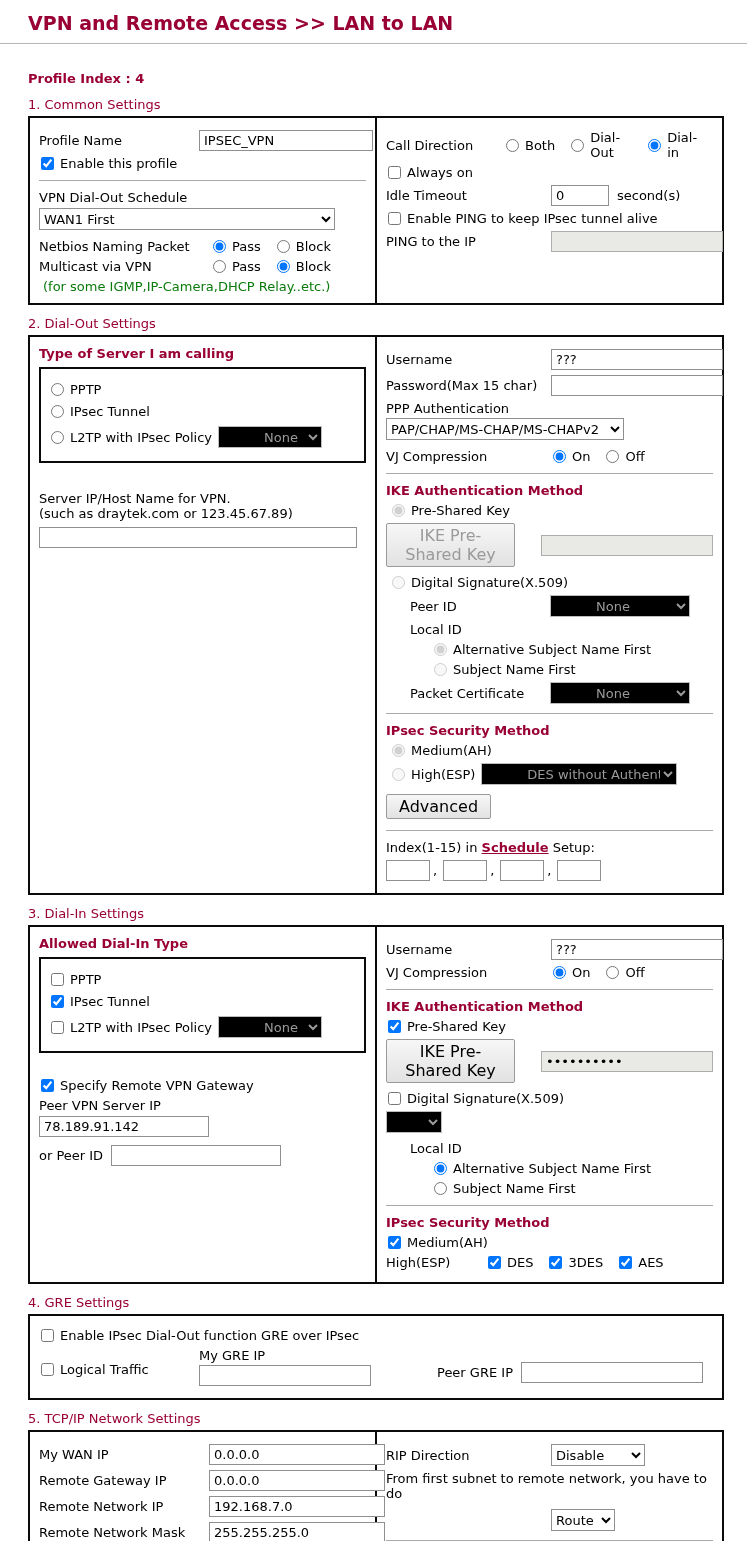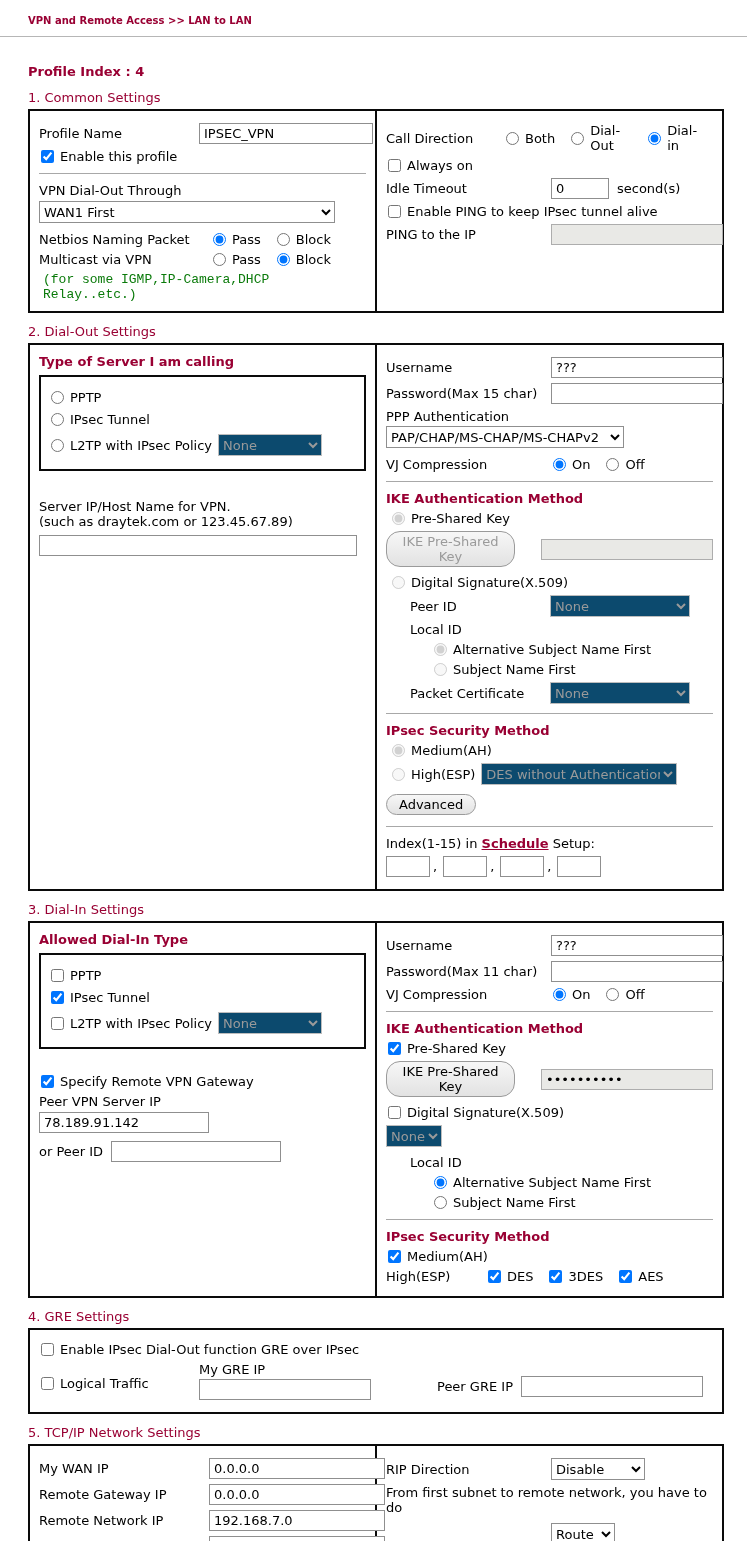--- a/index.html
+++ b/index.html
@@ -1,45 +1,45 @@
 <!DOCTYPE html>
 <html><head>
 <meta charset="utf-8">
 <style>
   * { box-sizing: border-box; }
   html,body { margin:0; padding:0; background:#fff; }
   body { font-family:"DejaVu Sans","Liberation Sans",sans-serif; font-size:13px; color:#000; width:747px; }
   .topbar { padding:12px 0 9px 28px; }
-  .crumb { color:#990033; font-weight:bold; font-size:10px; }
+  .crumb { color:#990033; font-weight:bold; font-size:19px; }
   .top-rule { border:none; border-top:1px solid #b6b6b6; margin:0; }
   .content { width:696px; margin-left:28px; padding-bottom:24px; }
   .profile-index { color:#990033; font-weight:bold; margin-top:27px; }
   .section-title { color:#990033; font-weight:normal; margin:11px 0 4px 0; }
   .panel { border:2px solid #0a0a0a; display:flex; align-items:stretch; background:#fff; }
   .panel.single { display:block; }
   .cell { padding:7px 9px; }
   .cell.left { width:347px; flex:0 0 347px; border-right:2px solid #0a0a0a; }
   .cell.right { flex:1 1 auto; min-width:0; }
   .row { display:flex; align-items:center; margin:5px 0; }
   .row.top { align-items:flex-start; }
   .lbl { flex:0 0 auto; }
   .w160 { width:160px; } .w165 { width:165px; } .w118 { width:118px; }
   .w170 { width:170px; } .w100 { width:100px; }
   .sub-heading { color:#990033; font-weight:bold; margin:6px 0 5px 0; }
   .inner-box { border:2px solid #0a0a0a; padding:6px 8px; margin:6px 0 2px 0; }
   .txt { font:inherit; font-size:13px; height:21px; border:1px solid #8f8f8f; padding:1px 4px; background:#fff; color:#000; }
   .txt:disabled { background:#e9e9e6; border-color:#adadad; color:#6b6b6b; }
   .txt.gray { background:#e9e9e6; border-color:#adadad; }
   select { font:inherit; font-size:13px; height:22px; border:1px solid #8f8f8f; background:#fff; color:#000; border-radius:0; }
-  select:disabled { color:#9a9a9a; border-color:#bdbdbd; background:#0c4a6e; opacity:1; }
-  .btn { font:inherit; font-size:13px; padding:2px 12px; background:linear-gradient(to bottom,#f7f7f7,#e2e2e2); border:1px solid #9a9a9a; border-radius:14px; color:#000; }
+  select:disabled { color:#9a9a9a; border-color:#bdbdbd; background:#000000; opacity:1;padding-left:41px; }
+  .btn { font:inherit; font-size:16px; padding:2px 12px; background:linear-gradient(to bottom,#f7f7f7,#e2e2e2); border:1px solid #9a9a9a; border-radius:2px; color:#000; }
   .btn:disabled { color:#9a9a9a; }
   input[type=checkbox], input[type=radio] { margin:0 6px 0 2px; width:13px; height:13px; }
   .divider { border:none; border-top:1px solid #a8a8a8; margin:9px 0; }
-  .note-green { color:#0a7a0a; margin:4px 0 2px 4px;font-family:Liberation Mono, monospace; }
+  .note-green { color:#0a7a0a; margin:4px 0 2px 4px; }
   .indent1 { margin-left:24px; } .indent2 { margin-left:46px; }
   .sched-link { color:#990033; font-weight:bold; text-decoration:underline; cursor:pointer;margin-top:10px; }
   .sched-inputs .txt { width:44px; margin-right:3px; }
   .sched-inputs span { margin-right:6px; } .spacer18 { height:18px; } .spacer26 { height:26px; }
   .radio-item { display:flex; align-items:center; margin-right:14px; }
   .boxrow { display:flex; align-items:center; margin:7px 0; }
 </style>
 </head>
 <body>
 
@@ -57,21 +57,21 @@
       <div class="row">
         <span class="lbl w160">Profile Name</span>
         <input type="text" class="txt" style="width: 174px;" value="IPSEC_VPN">
       </div>
       <label class="row">
         <input type="checkbox" checked="" style="">
         <span>Enable this profile</span>
       </label>
       <hr class="divider">
       <div class="row" style="margin-bottom:3px">
-        <span class="lbl">VPN Dial-Out Through</span>
+        <span class="lbl">VPN Dial-Out Schedule</span>
       </div>
       <select style="width:296px">
         <option>WAN1 First</option>
       </select>
       <div class="row" style="margin-top:9px">
         <span class="lbl" style="width:172px">Netbios Naming Packet</span>
         <label class="radio-item">
           <input type="radio" name="netbios" checked="" style="">
           <span>Pass</span>
         </label>
@@ -280,24 +280,20 @@
         <span class="lbl" style="margin-right:8px">or Peer ID</span>
         <input type="text" class="txt" style="width: 170px;" value="">
       </div>
     </div>
     <div class="cell right">
       <div class="row">
         <span class="lbl w165">Username</span>
         <input type="text" class="txt" style="width: 172px;" value="???">
       </div>
       <div class="row">
-        <span class="lbl w165">Password(Max 11 char)</span>
-        <input type="password" class="txt" style="width: 172px;" value="">
-      </div>
-      <div class="row">
         <span class="lbl w165">VJ Compression</span>
         <label class="radio-item">
           <input type="radio" name="vj3" checked="" style="">
           <span>On</span>
         </label>
         <label class="radio-item">
           <input type="radio" name="vj3" style="">
           <span>Off</span>
         </label>
       </div>

